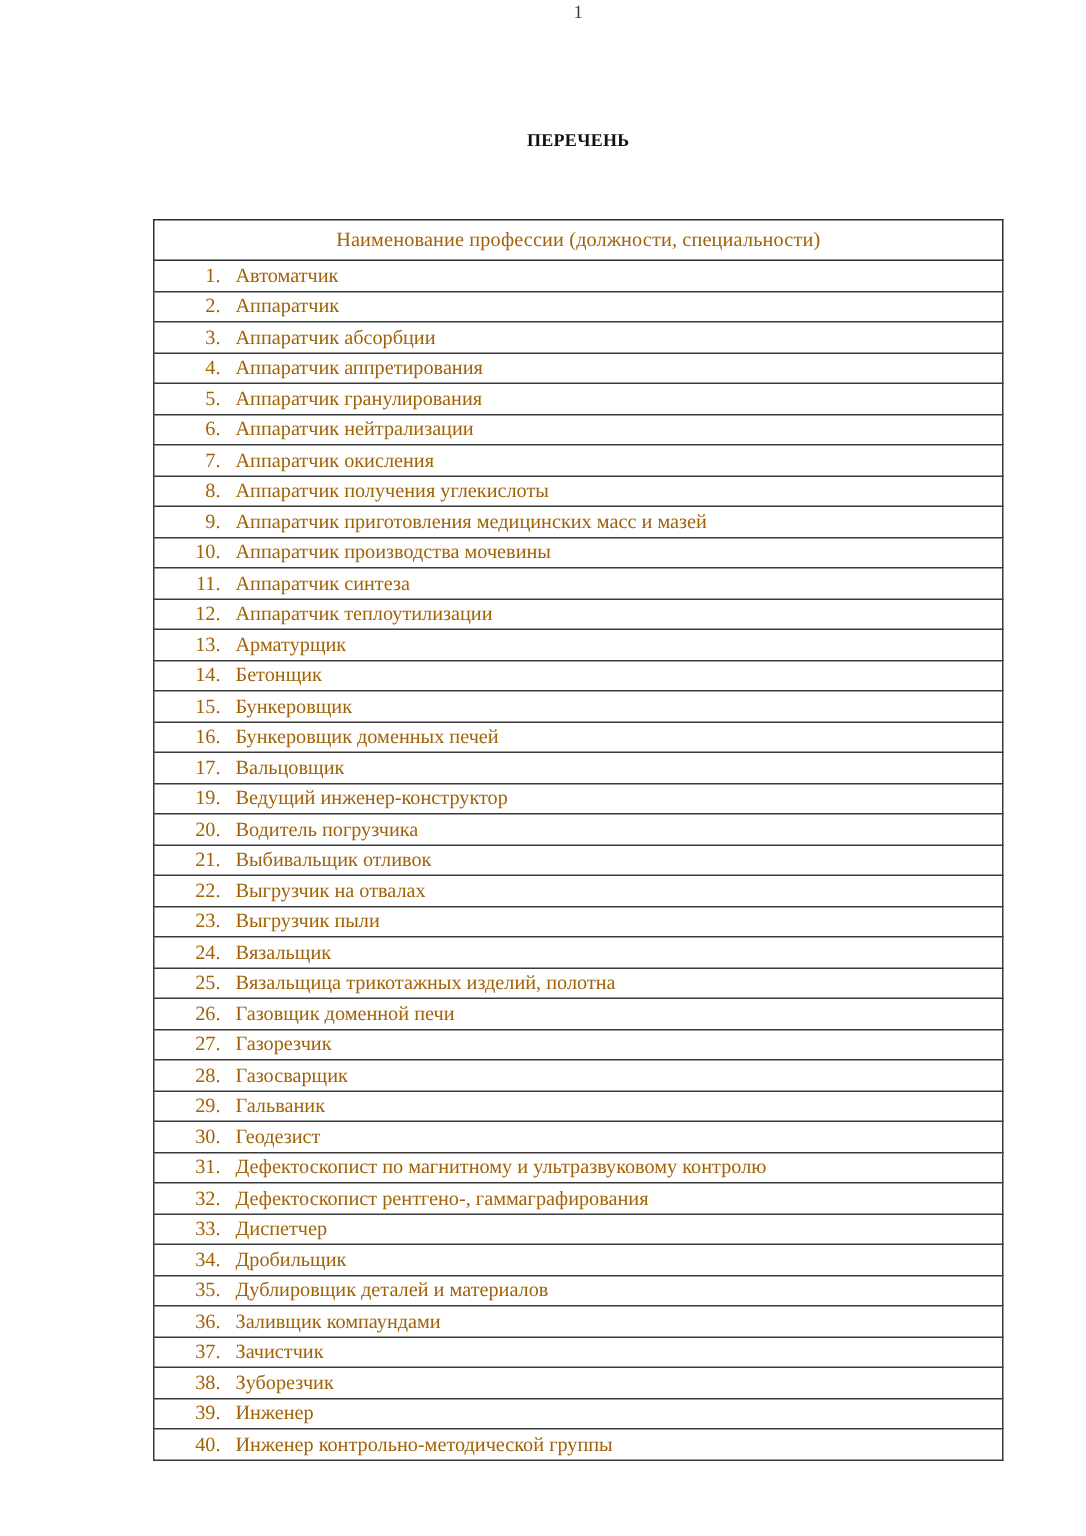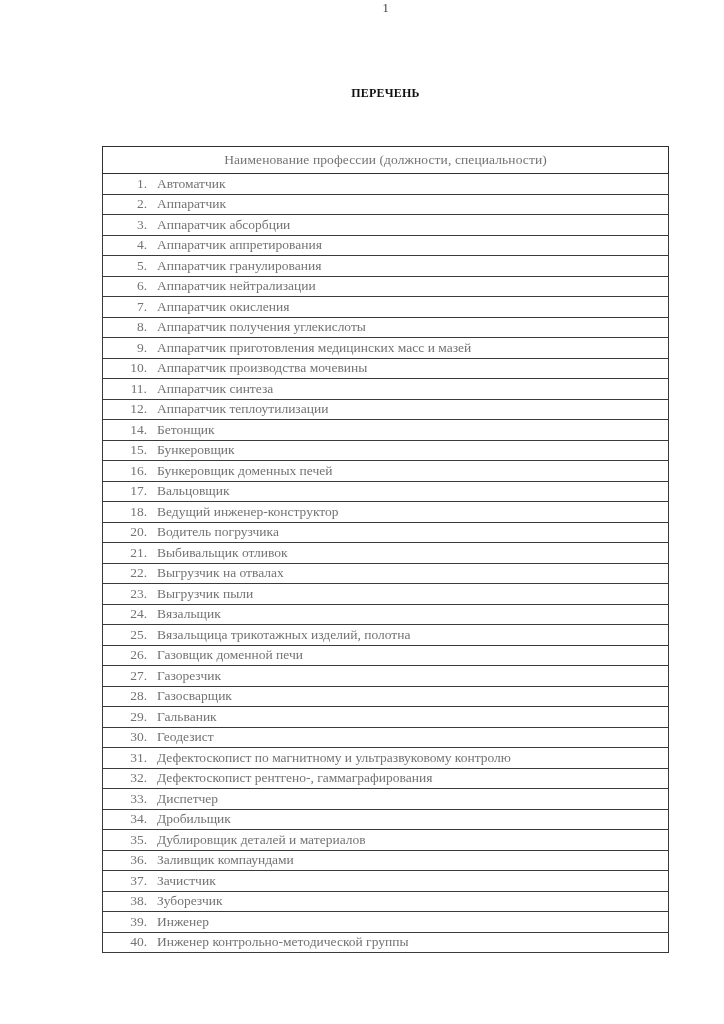--- a/index.html
+++ b/index.html
@@ -37,21 +37,21 @@
     letter-spacing: 0.2px;
   }
   table.professions {
     position: absolute;
     left: 102px;
     top: 146px;
     width: 567px;
     border-collapse: collapse;
     table-layout: fixed;
     font-size: 13.5px;
-    color: #737373;
+    color: #a16207;
   }
   table.professions,
   table.professions th,
   table.professions td {
     border: 1.6px solid #2f2f2f;
   }
   table.professions th {
     height: 26px;
     font-weight: normal;
     text-align: center;
@@ -124,33 +124,36 @@
         <tr>
           <td><span class="num">10.</span><span class="prof">Аппаратчик производства мочевины</span></td>
         </tr>
         <tr>
           <td><span class="num">11.</span><span class="prof">Аппаратчик синтеза</span></td>
         </tr>
         <tr>
           <td><span class="num">12.</span><span class="prof">Аппаратчик теплоутилизации</span></td>
         </tr>
         <tr>
+          <td><span class="num">13.</span><span class="prof">Арматурщик</span></td>
+        </tr>
+        <tr>
           <td><span class="num">14.</span><span class="prof">Бетонщик</span></td>
         </tr>
         <tr>
           <td><span class="num">15.</span><span class="prof">Бункеровщик</span></td>
         </tr>
         <tr>
           <td><span class="num">16.</span><span class="prof">Бункеровщик доменных печей</span></td>
         </tr>
         <tr>
           <td><span class="num">17.</span><span class="prof">Вальцовщик</span></td>
         </tr>
         <tr>
-          <td><span class="num">18.</span><span class="prof">Ведущий инженер-конструктор</span></td>
+          <td><span class="num">19.</span><span class="prof">Ведущий инженер-конструктор</span></td>
         </tr>
         <tr>
           <td><span class="num">20.</span><span class="prof">Водитель погрузчика</span></td>
         </tr>
         <tr>
           <td><span class="num">21.</span><span class="prof">Выбивальщик отливок</span></td>
         </tr>
         <tr>
           <td><span class="num">22.</span><span class="prof">Выгрузчик на отвалах</span></td>
         </tr>

